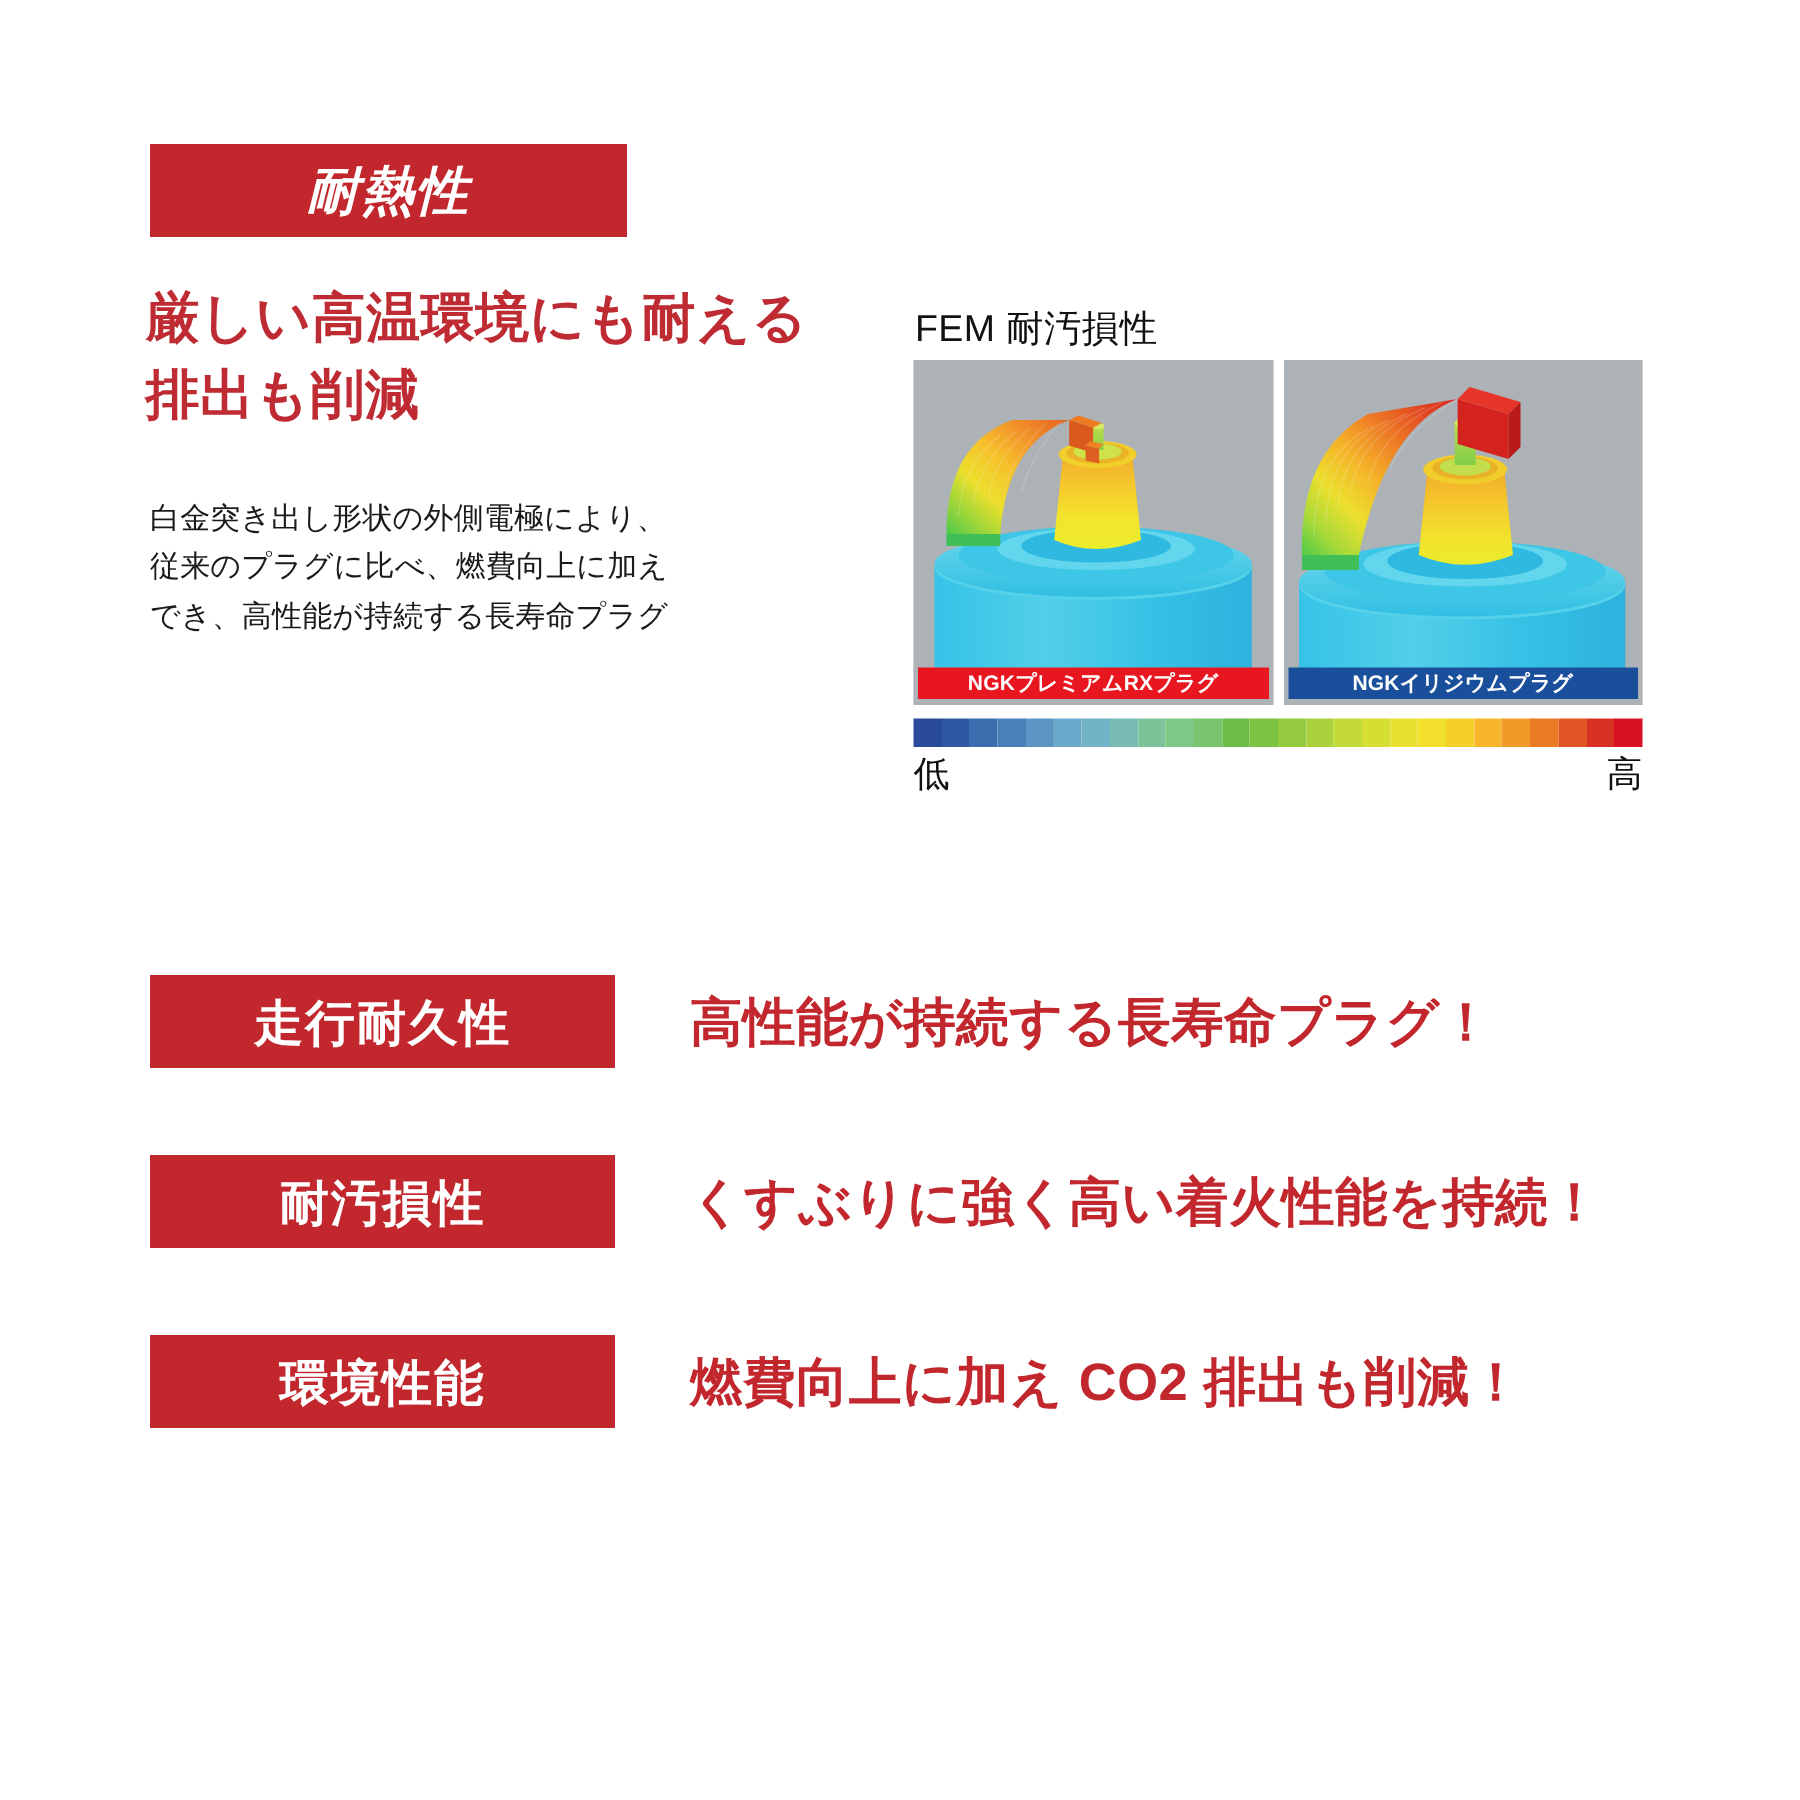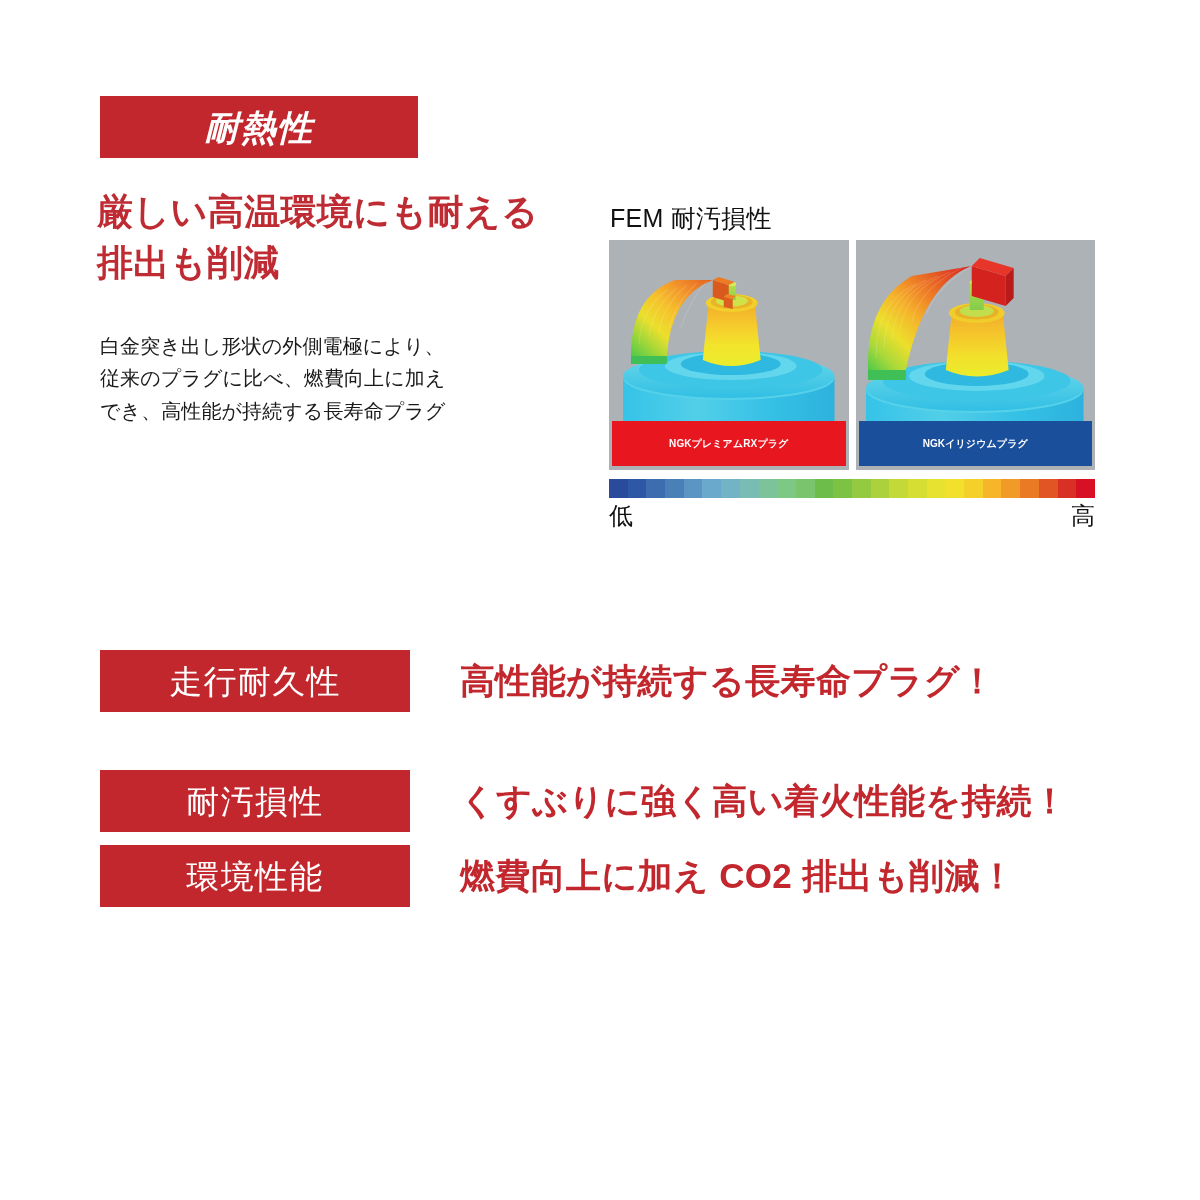--- a/index.html
+++ b/index.html
@@ -93,26 +93,26 @@
     background: #adb2b6;
     overflow: hidden;
   }
   .fem-panel svg { display: block; width: 100%; height: 100%; }
 
   .fem-caption {
     position: absolute;
     left: 3px;
     right: 3px;
     bottom: 4px;
-    height: 45px;
+    height: 21px;
     display: flex;
     align-items: center;
     justify-content: center;
     color: #ffffff;
-    font-size: 10px;
+    font-size: 14px;
     font-weight: 700;
     letter-spacing: 0.01em;
   }
   .cap-red  { background: #e8161f; }
   .cap-blue { background: #1a4f9c; }
 
   
   #scale-wrap {
     position: absolute;
     left: 609px;
@@ -144,35 +144,35 @@
 
   
   .feature-row {
     position: absolute;
     left: 100px;
     width: 950px;
     height: 62px;
   }
   #row-0 { top: 650px; }
   #row-1 { top: 770px; }
-  #row-2 { top: 845px; }
+  #row-2 { top: 890px; }
 
   .feature-row .tag {
     position: absolute;
     left: 0;
     top: 0;
     width: 310px;
     height: 62px;
     background: #c2272d;
     color: #ffffff;
     display: flex;
     align-items: center;
     justify-content: center;
     font-size: 33px;
-    font-weight: 400;
+    font-weight: 700;
     letter-spacing: 0.04em;
     line-height: 1;
   }
 
   .feature-row .desc {
     position: absolute;
     left: 332px;
     top: 0;
     height: 62px;
     display: flex;

